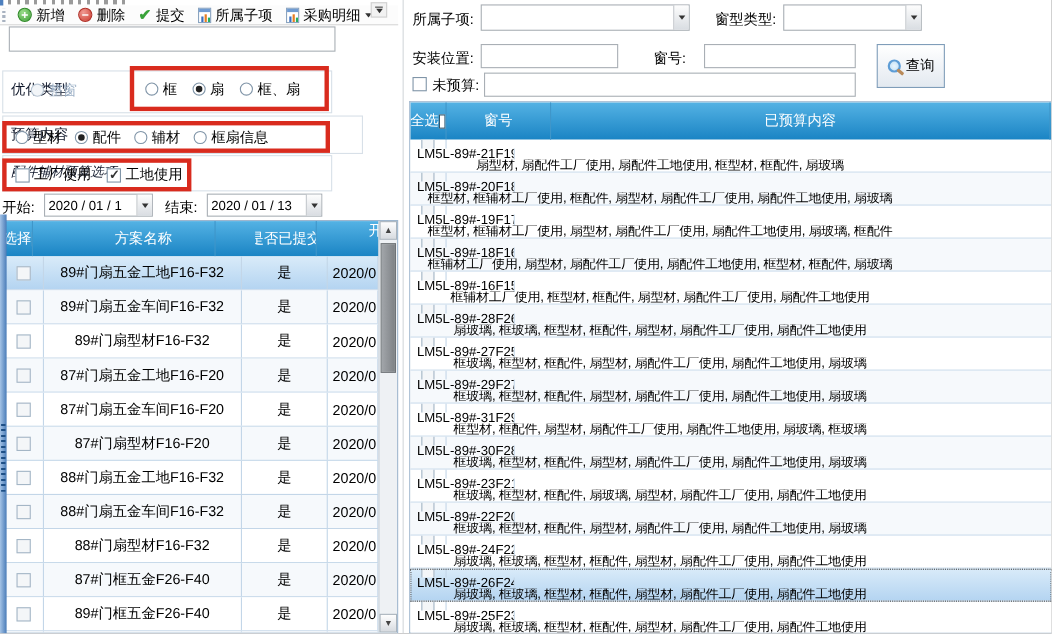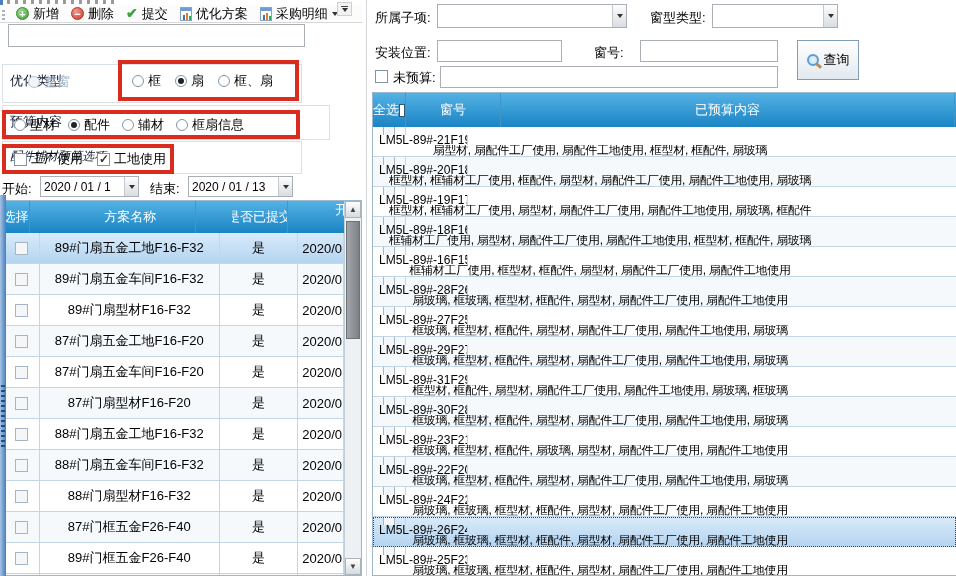--- a/index.html
+++ b/index.html
@@ -142,21 +142,21 @@
     <span class="tb-btn">
       <span class="icon-remove">−</span>
       <span>删除</span>
     </span>
     <span class="tb-btn">
       <span class="icon-check">✔</span>
       <span>提交</span>
     </span>
     <span class="tb-btn">
       <span class="icon-report"></span>
-      <span>优化方案</span>
+      <span>所属子项</span>
     </span>
     <span class="tb-btn">
       <span class="icon-report"></span>
       <span>采购明细</span>
       <span class="caret"></span>
     </span>
   </div>
   <div class="tb-overflow">
     <i></i>
     <span class="caret"></span>

